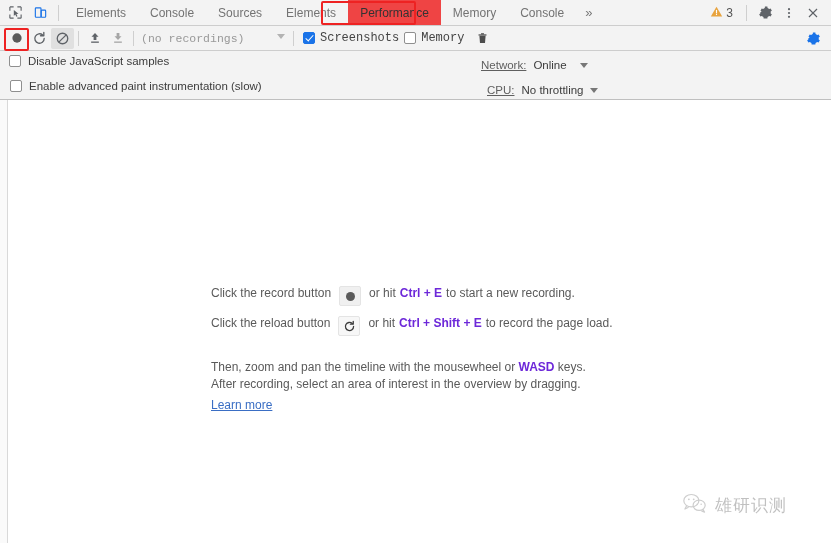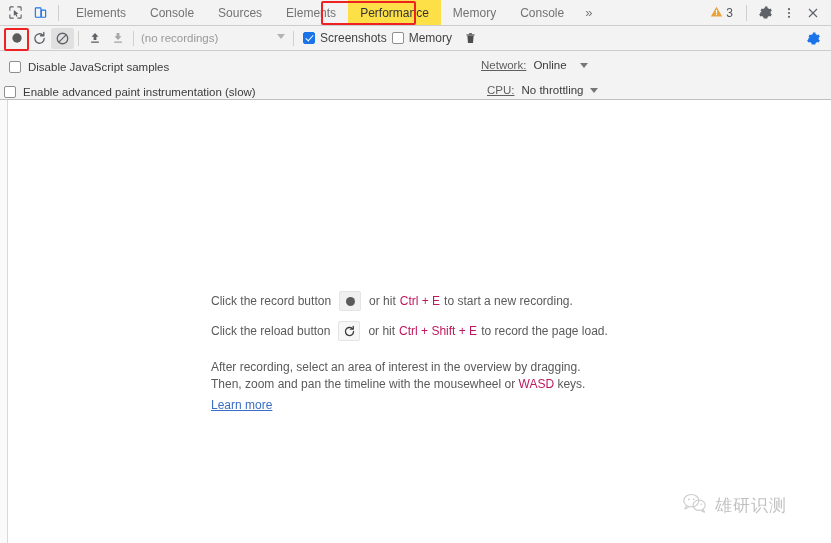--- a/index.html
+++ b/index.html
@@ -30,21 +30,21 @@
   .tb-sep { width: 1px; height: 16px; background: #cfcfcf; align-self: center; margin: 0 5px; }
   .tabs { display: flex; align-items: stretch; }
   .tab {
     display: flex; align-items: center;
     padding: 0 12px;
     font-size: 12px; color: #737373;
     cursor: pointer; white-space: nowrap;
     position: relative;
     height: 25px;
   }
-  .tab.selected { background: #fde047; color: #333333; }
+  .tab.selected { background: #ef4444; color: #333333; }
   .tab.overflow { padding: 0 9px; font-size: 13px; color: #777; }
   .tabbar-right {
     margin-left: auto;
     display: flex; align-items: center;
     padding-right: 7px; gap: 2px;
   }
   .warn-chip {
     display: flex; align-items: center; gap: 3px;
     padding: 0 6px 0 2px; cursor: pointer;
   }
@@ -69,20 +69,21 @@
 
   
   .toolbar2 {
     position: absolute; left: 0; top: 26px;
     width: 831px; height: 25px;
     background: #f3f3f3;
     border-bottom: 1px solid #cdcdcd;
     display: flex; align-items: center;
     box-sizing: border-box;
     padding-left: 5px;
+    font-family: Liberation Mono, monospace;
   }
   .tool-btn {
     width: 23px; height: 21px;
     display: flex; align-items: center; justify-content: center;
     cursor: pointer; border-radius: 2px;
   }
   .tool-btn.pressed { background: #e0e0e0; }
   .tool-sep { width: 1px; height: 15px; background: #cfcfcf; margin: 0 4px; }
   .recordings-select {
     display: flex; align-items: center;
@@ -123,25 +124,25 @@
   
   .settings {
     position: absolute; left: 0; top: 51px;
     width: 831px; height: 49px;
     background: #f3f3f3;
     border-bottom: 1px solid #bfbfbf;
     box-sizing: border-box;
   }
   .settings-row {
     position: absolute;
-    display: flex; align-items: flex-end;
+    display: flex; align-items: flex-start;
     height: 18px;
   }
   #srow-js   { left: 9px;  top: 55px; }
-  #srow-paint{ left: 4px;  top: 80px; }
+  #srow-paint{ left: 10px;  top: 80px; }
   .set-cb-label { font-size: 11.5px; color: #3c3c3c; margin-left: 7px; white-space: nowrap; }
   .throttle-row {
     position: absolute;
     display: flex; align-items: center;
     font-size: 11.5px; color: #3c3c3c;
     height: 18px;
   }
   #trow-network { left: 481px; top: 56px; }
   #trow-cpu     { left: 487px; top: 81px; }
   .throttle-label { color: #5f5f5f; text-decoration: underline; }
@@ -173,37 +174,37 @@
     background: #ffffff;
   }
   .landing {
     position: absolute;
     left: 211px; top: 286px;
     width: 430px;
     color: #5a5a5a;
     font-size: 12px;
   }
   .landing-line {
-    display: flex; align-items: center;
+    display: flex; align-items: flex-start;
     height: 30px;
     white-space: nowrap;
   }
   .chip {
     width: 22px; height: 20px;
     background: #f0f0f0;
     border: 1px solid #e4e4e4;
     border-radius: 2px;
     display: flex; align-items: center; justify-content: center;
     margin: 0 8px;
     box-sizing: border-box;
     flex: none;
   }
   .chip.reload { background: #f7f7f7; }
   .dot-glyph { width: 9px; height: 9px; border-radius: 50%; background: #5a5a5a; }
-  .kbd { font-weight: normal; color: #be185d; }
+  .kbd { font-weight: bold; color: #6d28d9; }
   .landing-para {
     margin-top: 13px;
     line-height: 17px;
     color: #5a5a5a;
     font-size: 12px;
   }
   .learn-more {
     display: inline-block;
     margin-top: 4px;
     color: #3a6ec4;
@@ -417,26 +418,26 @@
           <path d="M13 8a5 5 0 11-1.6-3.67" stroke="#3b3b3b" stroke-width="1.6" fill="none" stroke-linecap="round"></path>
           <path d="M12.6 1.6 L12.6 5.1 L9.1 5.1" stroke="#3b3b3b" stroke-width="1.6" fill="none" stroke-linecap="round" stroke-linejoin="round"></path>
         </svg>
       </span>
       <span>or hit</span>
       <span class="kbd" style="margin:0 4px">Ctrl + Shift + E</span>
       <span>to record the page load.</span>
     </div>
 
     <div class="landing-para">
-      <div>After recording, select an area of interest in the overview by dragging.</div>
       <div>
         <span>Then, zoom and pan the timeline with the mousewheel or</span>
         <span class="kbd">WASD</span>
         <span>keys.</span>
       </div>
+      <div>After recording, select an area of interest in the overview by dragging.</div>
       <a class="learn-more">Learn more</a>
     </div>
   </div>
 
   <div class="annot" id="annot-perf"></div>
   <div class="annot" id="annot-record"></div>
 
   <div class="watermark">
     <span>
       <svg width="26" height="22" viewBox="0 0 28 24">

